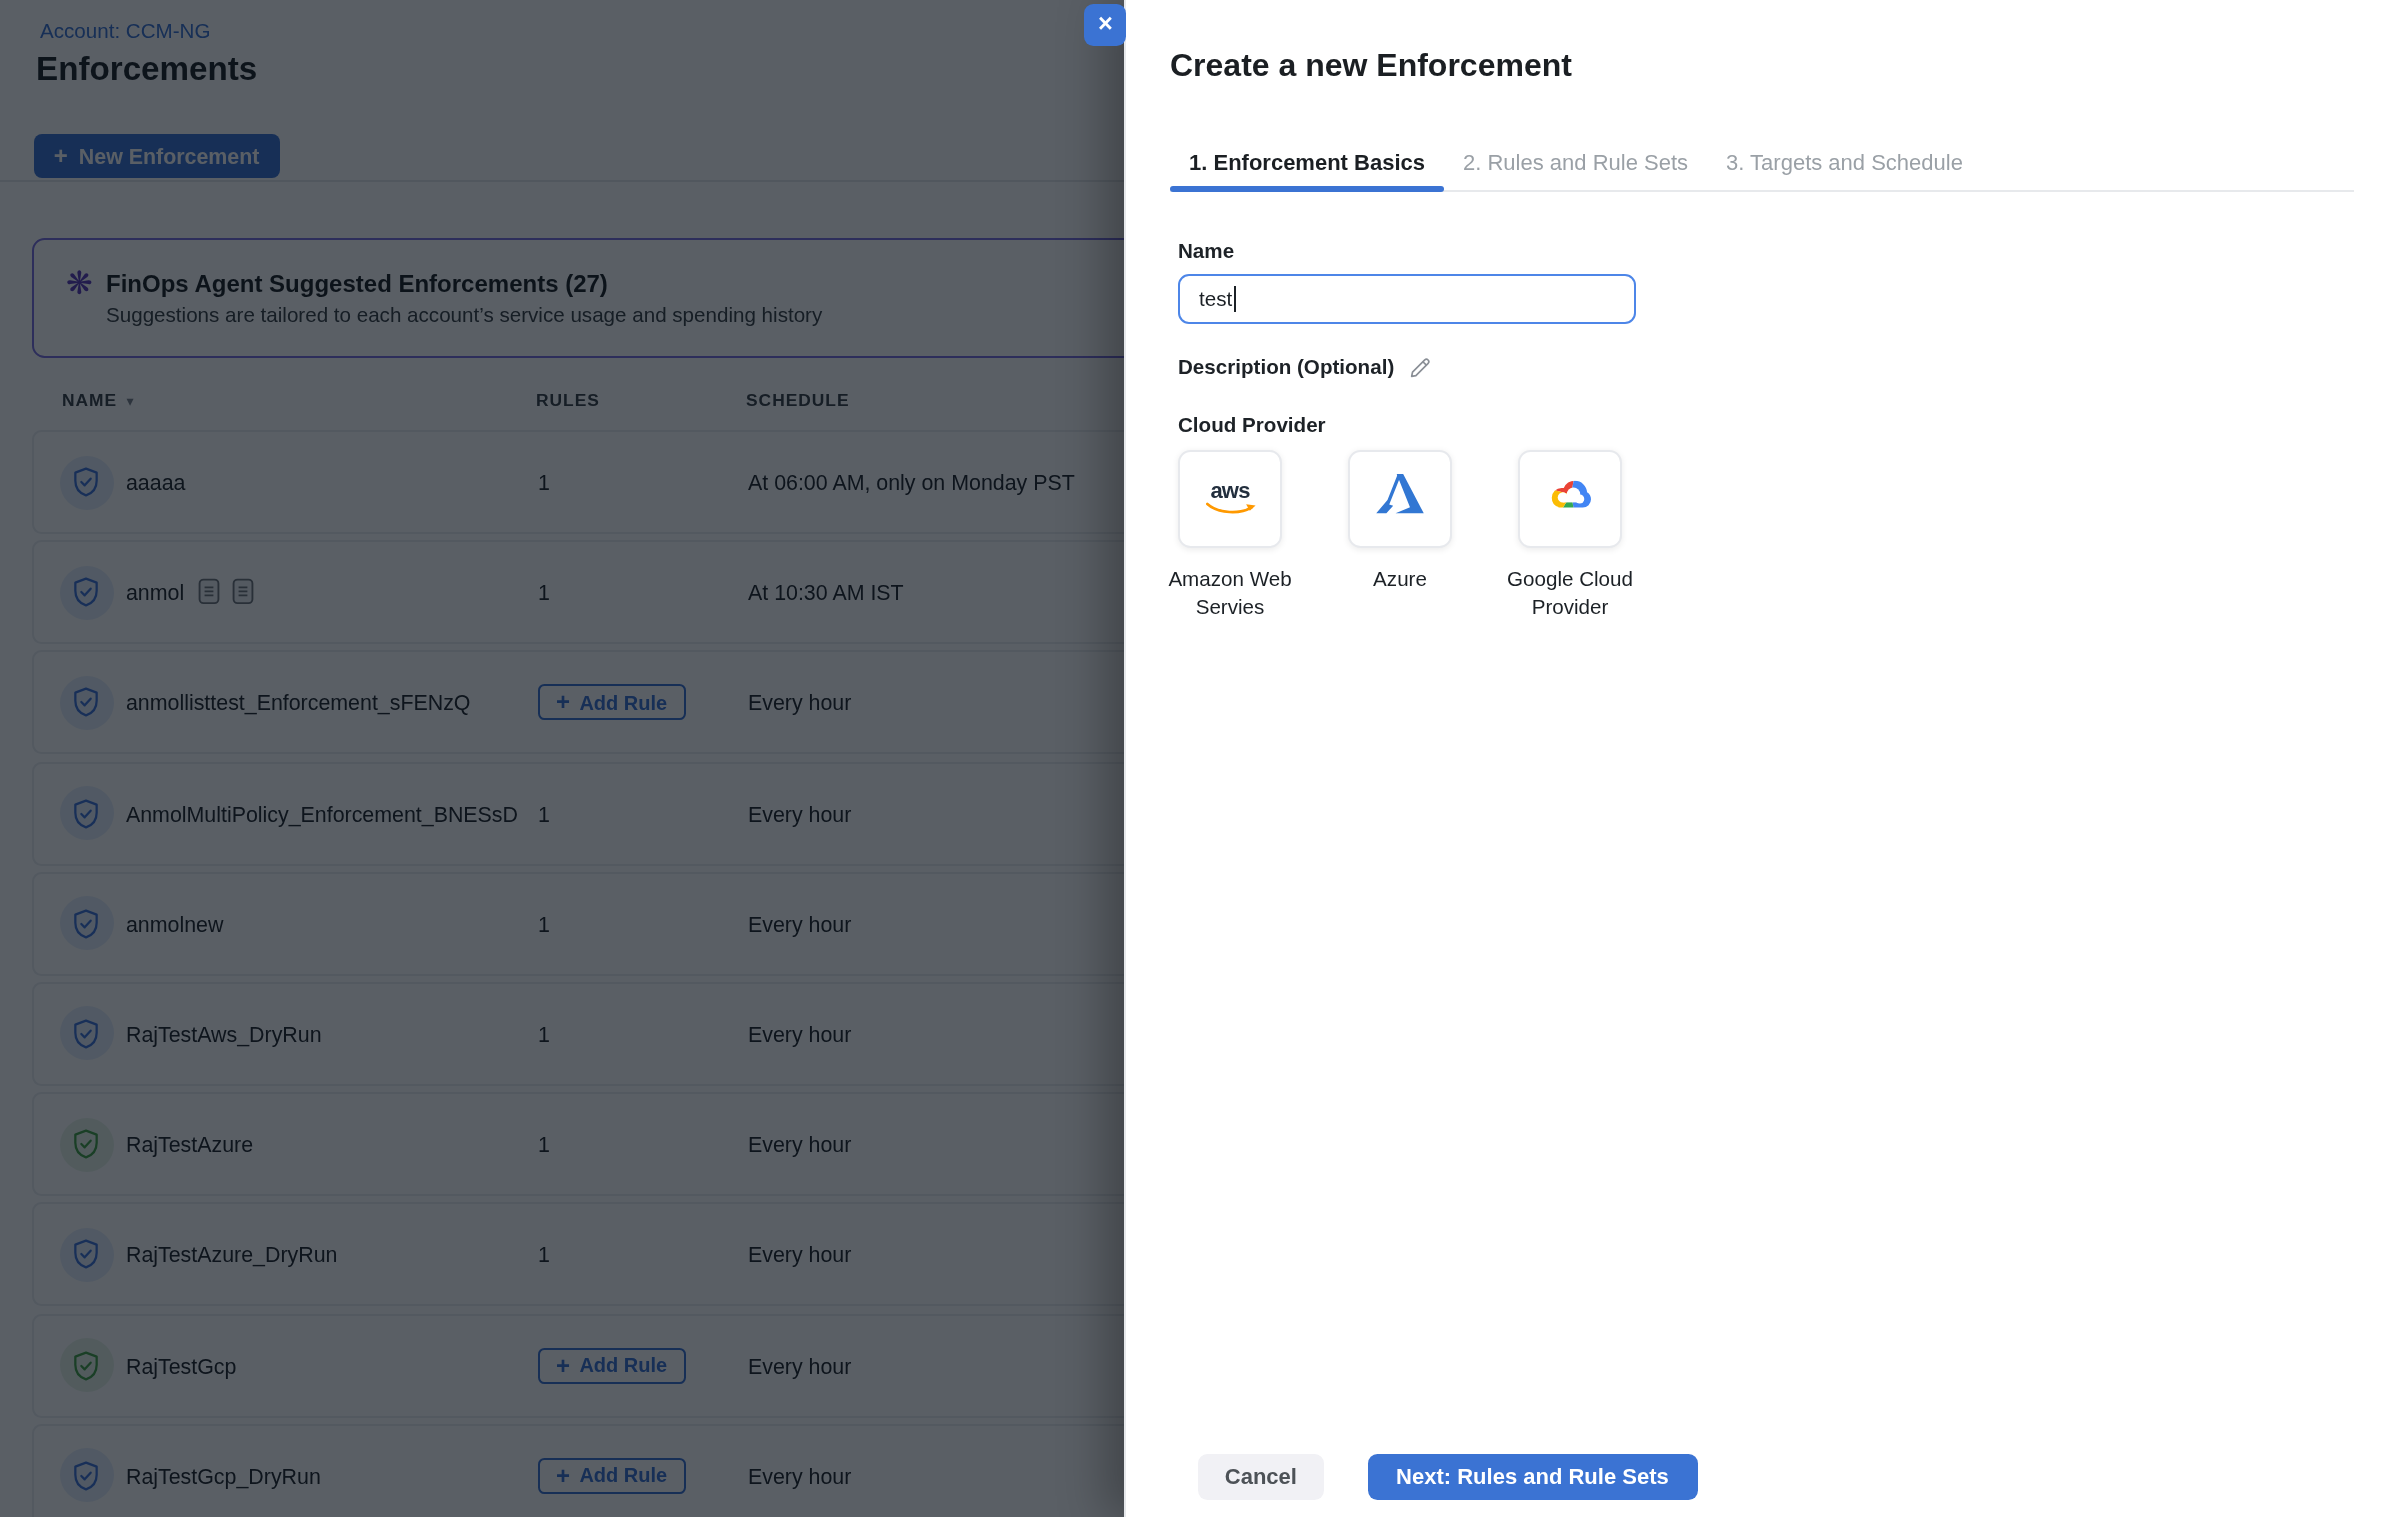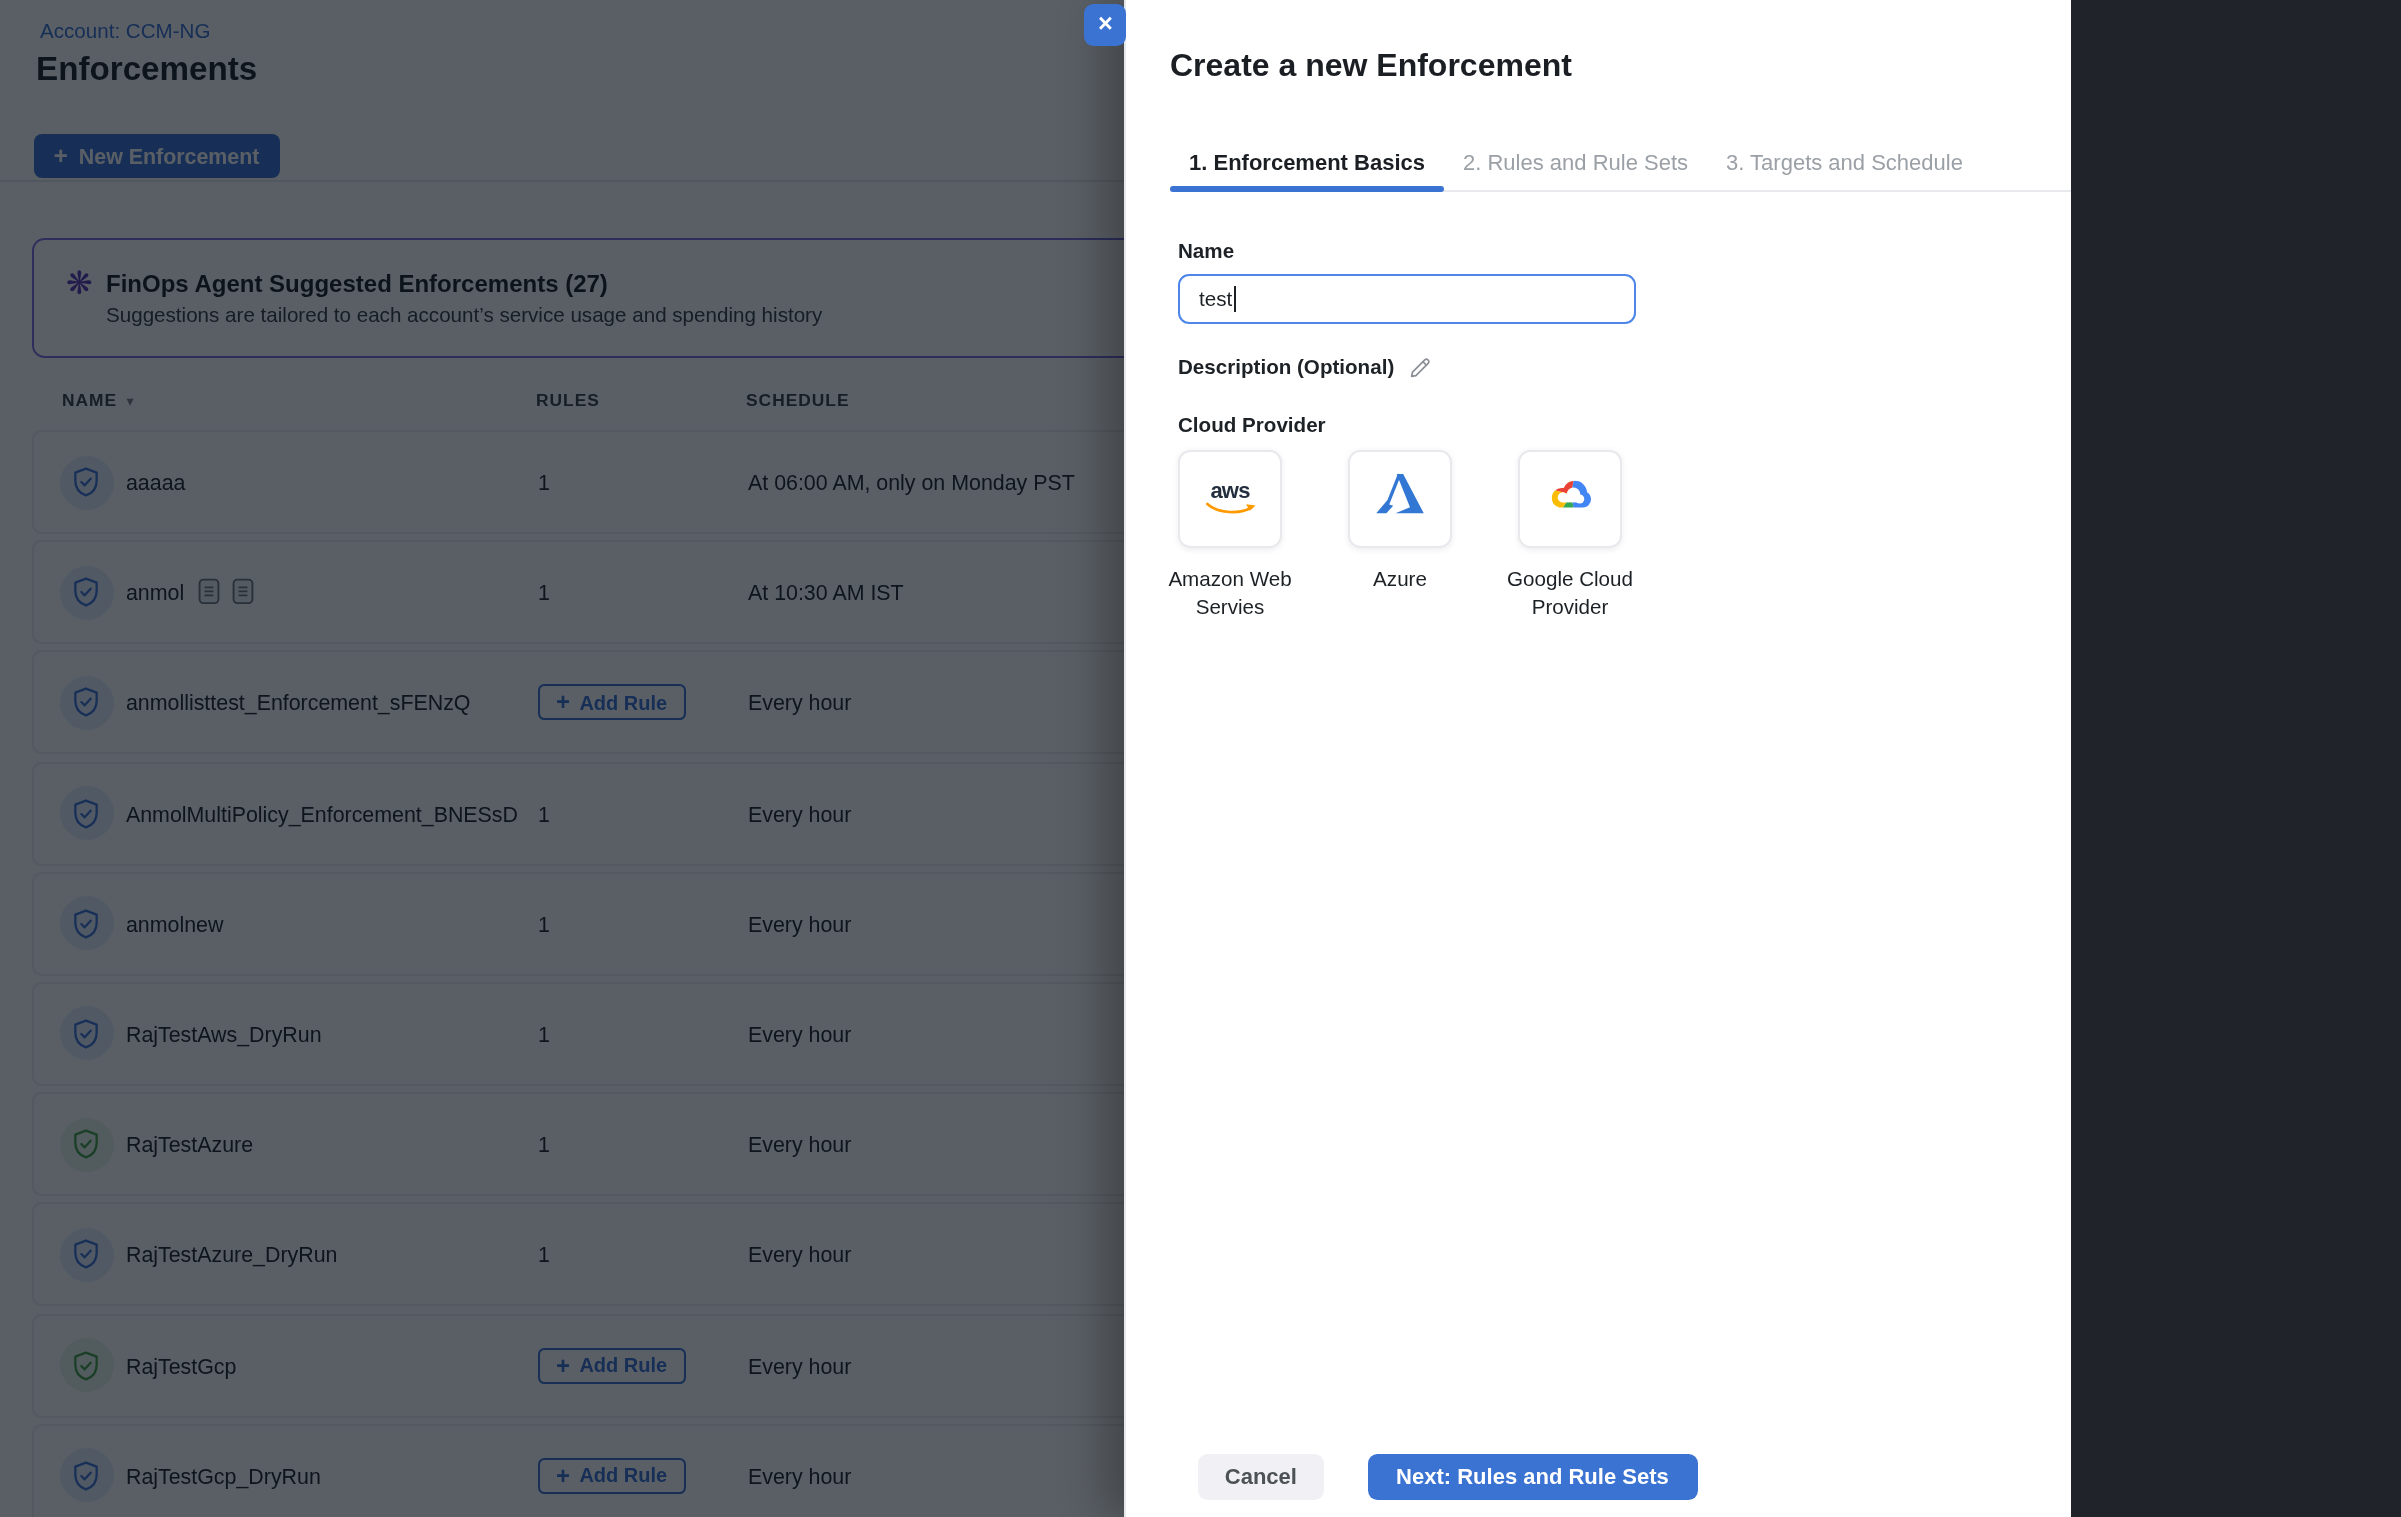--- a/index.html
+++ b/index.html
@@ -1,17 +1,17 @@
 <!DOCTYPE html>
 <html style="--primary: #3b73d3; --status-blue: #3f74d9; --status-blue-bg: #e3edfb; --status-green: #43a047; --status-green-bg: #e7f4e8; --banner-border: #7b6fe0; --agent-purple: #5b3db8; --scrim: rgba(5,12,22,0.66); --aws-dark: #232f3e;font-size:12.7px"><head>
 <meta charset="utf-8">
 <style>
   html,body{margin:0;padding:0;background:#20242a;}
   *{box-sizing:border-box;font-family:"Liberation Sans","DejaVu Sans",sans-serif;}
-  .stage{position:relative;width:2071px;height:1517px;overflow:hidden;background:#a16207;}
+  .stage{position:relative;width:2401px;height:1517px;overflow:hidden;background:#a16207;}
   .app{position:absolute;left:0;top:0;width:1201px;height:759px;transform:scale(2);transform-origin:0 0;background:#fff;overflow:hidden;}
 
   
   .main{position:absolute;inset:0;background:#fff;}
   .account-link{position:absolute;left:20px;top:9.5px;font-size:10.3px;color:var(--primary);cursor:pointer;}
   .page-title{position:absolute;left:18px;top:25px;font-size:16.6px;font-weight:700;color:#1f2428;}
   .header-divider{position:absolute;left:0;right:0;top:90px;height:0.8px;background:#e4e6ea;}
   .btn-primary{display:inline-flex;align-items:center;gap:5.5px;background:var(--primary);color:#fff;
     border:none;border-radius:4px;height:22px;padding:0 10.3px;font-size:10.7px;font-weight:600;cursor:pointer;}
   .new-enf-btn{position:absolute;left:16.6px;top:67px;}

